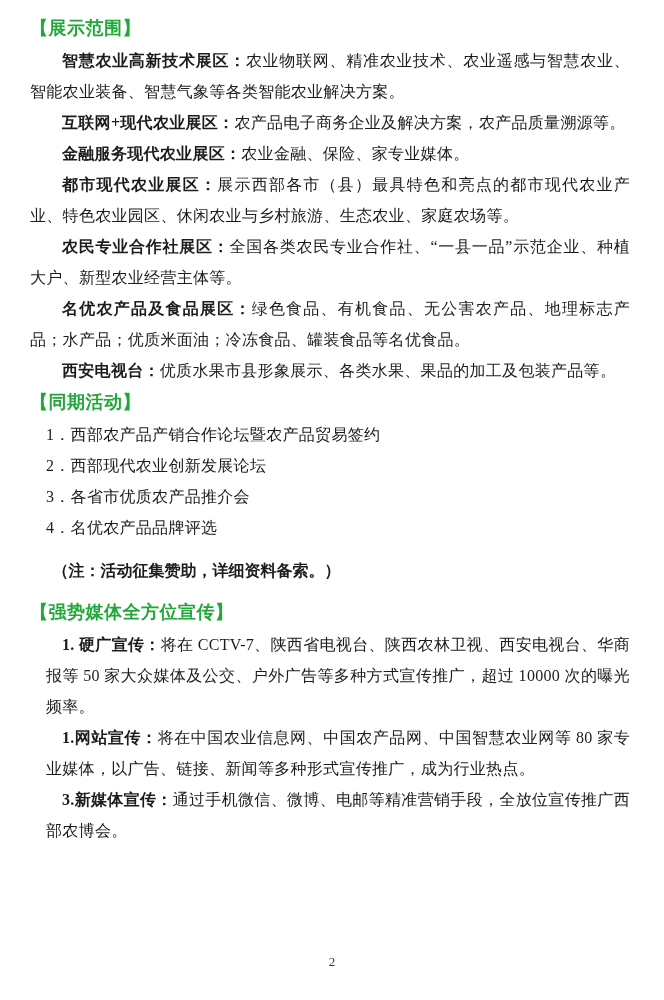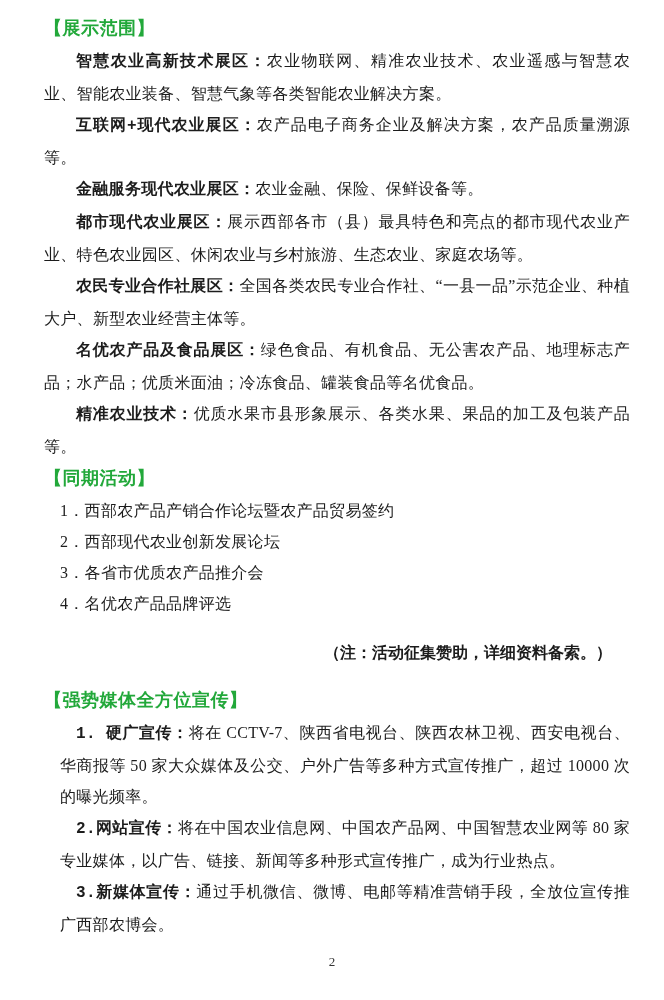--- a/index.html
+++ b/index.html
@@ -6,21 +6,21 @@
     margin: 0;
     padding: 0;
     background: #ffffff;
   }
   .page {
     position: relative;
     width: 664px;
     height: 1000px;
     box-sizing: border-box;
     background: #ffffff;
-    padding: 12px 34px 0 44px;
+    padding: 12px 34px 0 30px;
     overflow: hidden;
     font-family: "Liberation Serif", "DejaVu Serif", serif;
     color: #1c1c1c;
   }
   .section-heading {
     font-family: "Liberation Sans", "DejaVu Sans", sans-serif;
     font-weight: bold;
     font-size: 18px;
     line-height: 28px;
     color: #22a83a;
@@ -30,21 +30,21 @@
   .body-para {
     font-size: 16px;
     line-height: 31px;
     text-align: justify;
     text-align-last: left;
     text-indent: 2em;
     margin: 0;
     letter-spacing: 0.3px;
   }
   .body-para .para-label {
-    font-family: Liberation Mono, monospace;
+    font-family: Liberation Serif, serif;
     font-weight: bold;
   }
   .media-para {
     text-indent: 1em;
     margin-left: 16px;
   }
   .event-item {
     font-size: 16px;
     line-height: 31px;
     margin: 0;
@@ -52,23 +52,22 @@
     letter-spacing: 0.3px;
   }
   .event-item.sub {
     text-indent: 0.7em;
   }
   .note-line {
     font-family: "Liberation Sans", "DejaVu Sans", sans-serif;
     font-weight: bold;
     font-size: 16px;
     line-height: 31px;
-    margin: 18px;
+    margin: 12px;
     text-indent: 0.65em;
-    text-align: right;
   }
   .page-number {
     position: absolute;
     left: 0;
     right: 0;
     bottom: 30px;
     text-align: center;
     font-size: 13px;
     color: #333333;
   }
@@ -76,39 +75,39 @@
 </head>
 <body>
 
 <div class="page">
 
   <div>
     <div class="section-heading">【展示范围】</div>
 
     <p class="body-para"><span class="para-label">智慧农业高新技术展区：</span><span>农业物联网、精准农业技术、农业遥感与智慧农业、智能农业装备、智慧气象等各类智能农业解决方案。</span></p>
     <p class="body-para"><span class="para-label">互联网+现代农业展区：</span><span>农产品电子商务企业及解决方案，农产品质量溯源等。</span></p>
-    <p class="body-para"><span class="para-label">金融服务现代农业展区：</span><span>农业金融、保险、保鲜设备等。</span></p>
+    <p class="body-para"><span class="para-label">金融服务现代农业展区：</span><span>农业金融、保险、家专业媒体。</span></p>
     <p class="body-para"><span class="para-label">都市现代农业展区：</span><span>展示西部各市（县）最具特色和亮点的都市现代农业产业、特色农业园区、休闲农业与乡村旅游、生态农业、家庭农场等。</span></p>
     <p class="body-para"><span class="para-label">农民专业合作社展区：</span><span>全国各类农民专业合作社、“一县一品”示范企业、种植大户、新型农业经营主体等。</span></p>
     <p class="body-para"><span class="para-label">名优农产品及食品展区：</span><span>绿色食品、有机食品、无公害农产品、地理标志产品；水产品；优质米面油；冷冻食品、罐装食品等名优食品。</span></p>
-    <p class="body-para"><span class="para-label">精准农业技术：</span><span>优质水果市县形象展示、各类水果、果品的加工及包装产品等。</span></p>
+    <p class="body-para"><span class="para-label">西安电视台：</span><span>优质水果市县形象展示、各类水果、果品的加工及包装产品等。</span></p>
   </div>
 
   <div>
     <div class="section-heading">【同期活动】</div>
 
     <p class="event-item">1．西部农产品产销合作论坛暨农产品贸易签约</p>
     <p class="event-item">2．西部现代农业创新发展论坛</p>
     <p class="event-item">3．各省市优质农产品推介会</p>
     <p class="event-item">4．名优农产品品牌评选</p>
     <p class="note-line">（注：活动征集赞助，详细资料备索。）</p>
   </div>
 
   <div>
     <div class="section-heading">【强势媒体全方位宣传】</div>
 
     <p class="body-para media-para"><span class="para-label">1. 硬广宣传：</span><span>将在 CCTV-7、陕西省电视台、陕西农林卫视、西安电视台、华商报等 50 家大众媒体及公交、户外广告等多种方式宣传推广，超过 10000 次的曝光频率。</span></p>
-    <p class="body-para media-para"><span class="para-label">2.网站宣传：</span><span>将在中国农业信息网、中国农产品网、中国智慧农业网等 80 家专业媒体，以广告、链接、新闻等多种形式宣传推广，成为行业热点。</span></p>
+    <p class="body-para media-para"><span class="para-label">1.网站宣传：</span><span>将在中国农业信息网、中国农产品网、中国智慧农业网等 80 家专业媒体，以广告、链接、新闻等多种形式宣传推广，成为行业热点。</span></p>
     <p class="body-para media-para"><span class="para-label">3.新媒体宣传：</span><span>通过手机微信、微博、电邮等精准营销手段，全放位宣传推广西部农博会。</span></p>
   </div>
 
   <div class="page-number">2</div>
 </div>
 
 </body></html>

